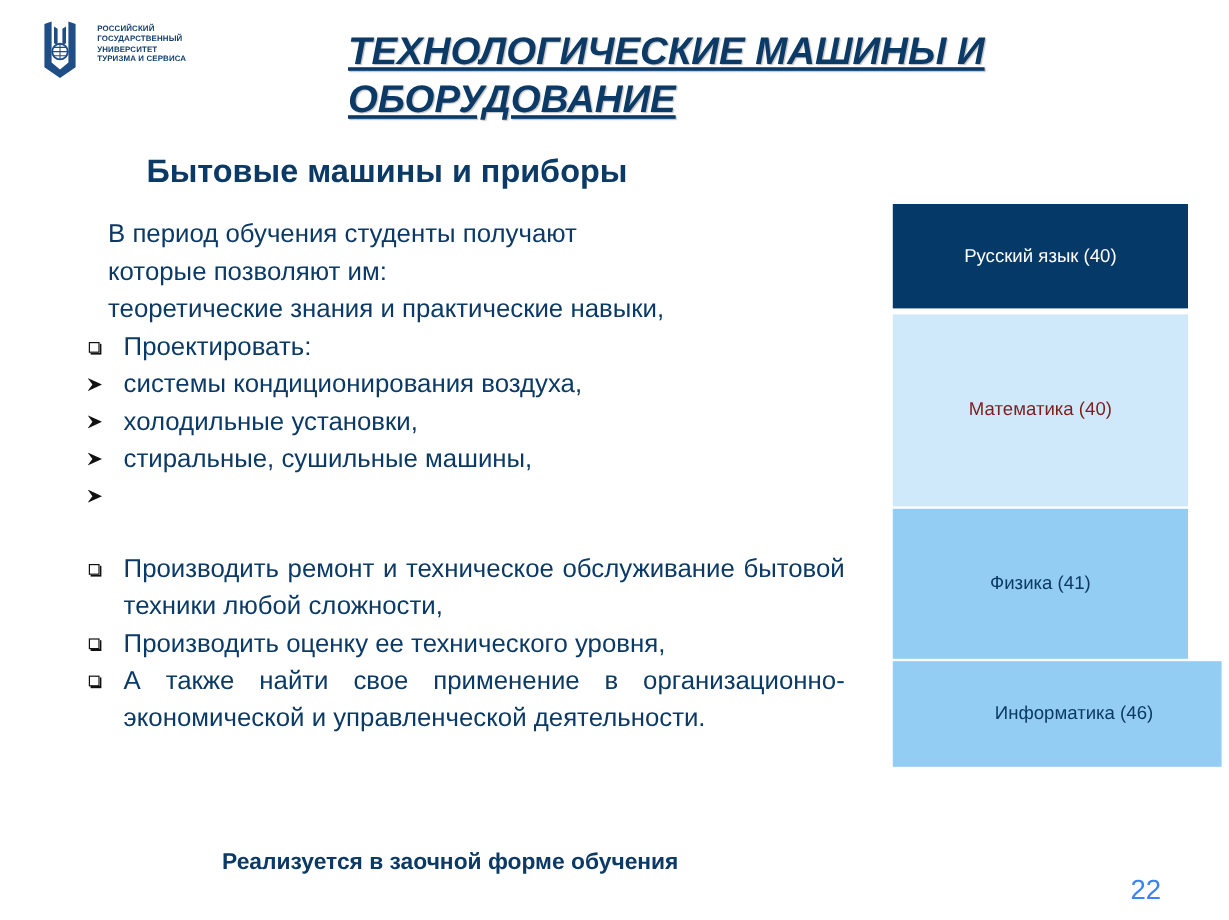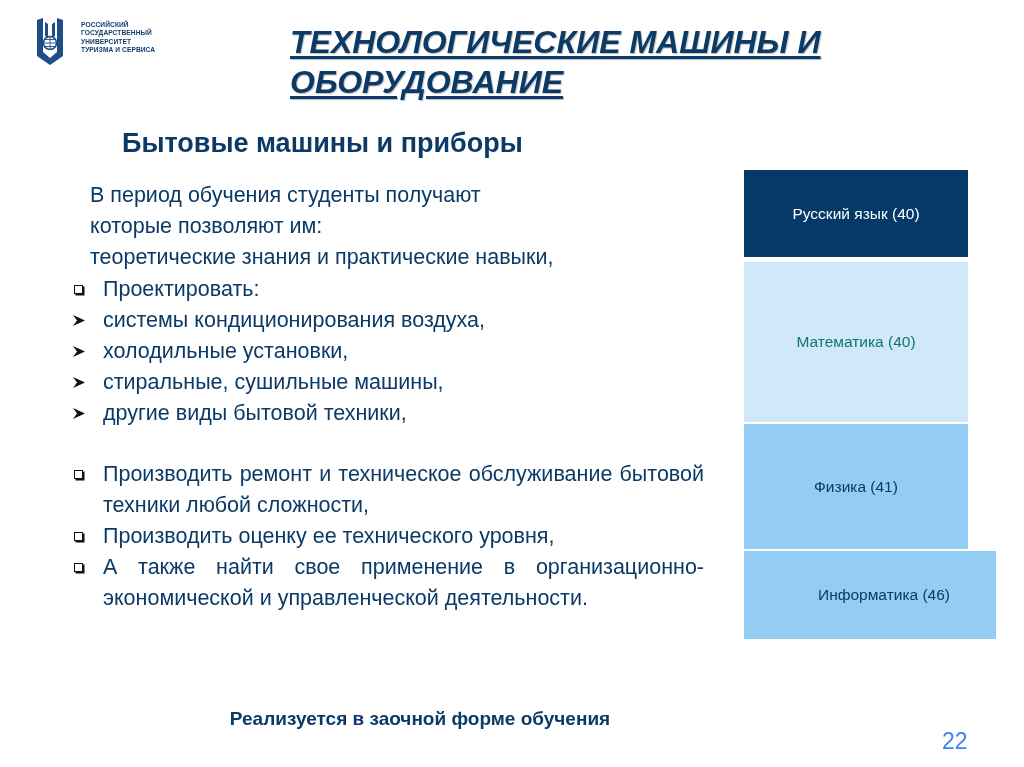--- a/index.html
+++ b/index.html
@@ -48,32 +48,32 @@
       position: absolute; left: 0; top: 0; width: 24px; height: 31px;
       display: flex; align-items: center; justify-content: flex-start;
     }
     .sq {
       display: inline-block; width: 7px; height: 7px;
       border: 1.3px solid #111; box-shadow: 1.5px 1.5px 0 #111; margin-left: 2px;
     }
     .arrow { margin-left: 1px; }
 
     .footer-note {
-      left: 185px; top: 708px; width: 470px; text-align: center;
+      left: 185px; top: 708px; width: 470px; 
       font-size: 19px; font-weight: bold; color: #0b3a66;
     }
 
     .page-num {
       left: 942px; top: 718px; font-size: 23px; color: #3b82f6; margin-top: 10px;
     }
 
     
     .subjects { left: 744px; top: 170px; width: 246px; }
     .subject {
-      position: absolute; left: 0; width: 224px;
+      position: absolute; left: 0; width: 246px;
       display: flex; align-items: center; justify-content: center;
       font-size: 15.5px;
     }
   </style>
 </head>
 <body>
 
 <div class="abs logo">
   <svg class="logo-mark" viewBox="0 0 28 50">
     <path d="M1 4 L7 2 L7 36 L14 42 L21 36 L21 2 L27 4 L27 40 L14 49 L1 40 Z" fill="#1f4e86"></path>
@@ -133,21 +133,20 @@
         </svg>
     </span>
     <span>стиральные, сушильные машины,</span>
   </div>
   <div class="item">
     <span class="marker">
       <svg class="arrow" width="12" height="11" viewBox="0 0 12 11">
           <path d="M0 0 L12 5.5 L0 11 L4 5.5 Z" fill="#111"></path>
         </svg>
     </span>
-    <span>другие виды бытовой техники,</span>
   </div>
 </div>
 
 <div class="abs list" style="top:459px;">
   <div class="item just">
     <span class="marker">
         <span class="sq"></span>
       </span>
     <span>Производить ремонт и техническое обслуживание бытовой техники любой сложности,</span>
   </div>
@@ -166,21 +165,21 @@
 </div>
 
 <div class="abs footer-note">Реализуется в заочной форме обучения</div>
 
 <div class="abs page-num">22</div>
 
 <div class="abs subjects">
   <div class="subject" id="subj0" style="top:0px;height:87px;background:#053a68;color:#ffffff;">
     <span>Русский язык (40)</span>
   </div>
-  <div class="subject" id="subj1" style="top:92px;height:160px;background:#cfe8fa;color:#0f766e;">
+  <div class="subject" id="subj1" style="top:92px;height:160px;background:#cfe8fa;color:#7f1d1d;">
     <span>Математика (40)</span>
   </div>
   <div class="subject" id="subj2" style="top:254px;height:125px;background:#93cdf3;color:#0b3a66;align-items:center;">
     <span>Физика (41)</span>
   </div>
   <div class="subject" id="subj3" style="top:381px;height:88px;background:#93cdf3;color:#0b3a66;padding-left:28px;">
     <span>Информатика (46)</span>
   </div>
 </div>
 

